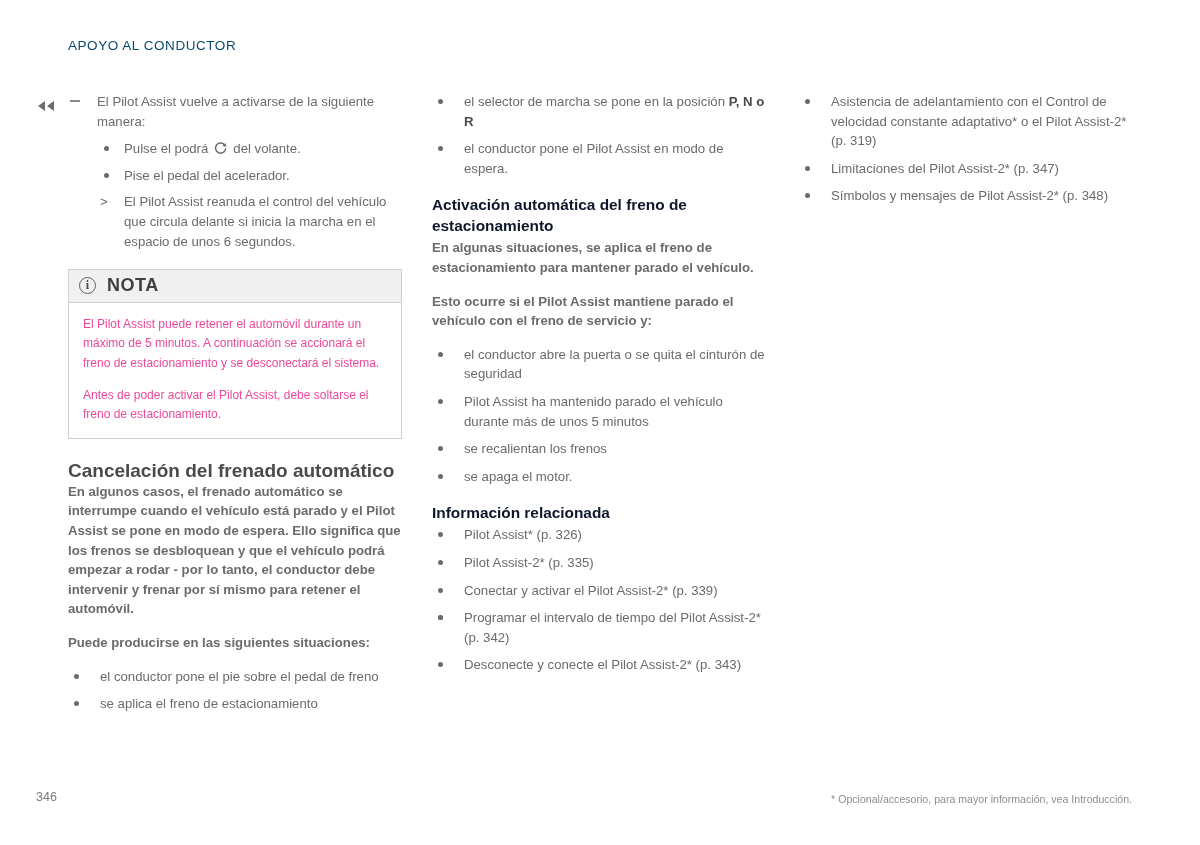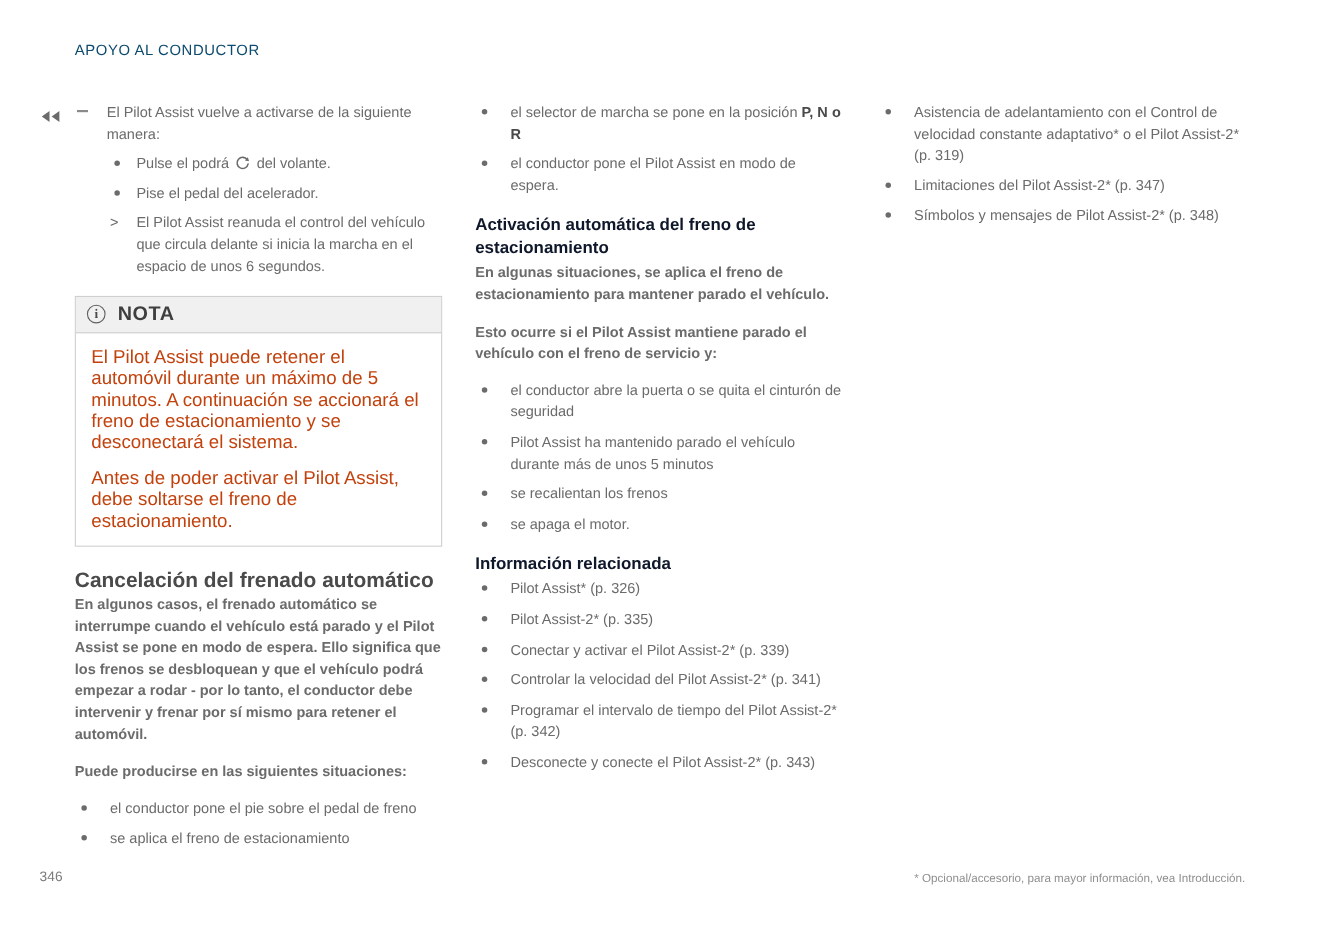--- a/index.html
+++ b/index.html
@@ -188,23 +188,23 @@
     font-size: 18px;
     font-weight: bold;
     letter-spacing: 0.5px;
     color: #3f3f3f;
   }
   .note-body {
     padding: 12px 12px 13px 14px;
   }
   .note-body p {
     margin: 0 0 13px 0;
-    font-size: 17px;
+    font-size: 12px;
     line-height: 19.4px;
-    color: #c2410c;
+    color: #ec4899;
   }
   .note-body p:last-child { margin-bottom: 0; }
 
   
   .footer-page-number {
     position: absolute;
     left: 36px;
     top: 790px;
     font-size: 12.5px;
     color: #7a7a7a;
@@ -332,21 +332,20 @@
       <li>
         <span class="bullet"></span>
         <span>Pilot Assist-2* (p. 335)</span>
       </li>
       <li>
         <span class="bullet"></span>
         <span>Conectar y activar el Pilot Assist-2* (p. 339)</span>
       </li>
       <li>
         <span class="bullet"></span>
-        <span>Controlar la velocidad del Pilot Assist-2* (p. 341)</span>
       </li>
       <li>
         <span class="bullet"></span>
         <span>Programar el intervalo de tiempo del Pilot Assist-2* (p. 342)</span>
       </li>
       <li>
         <span class="bullet"></span>
         <span>Desconecte y conecte el Pilot Assist-2* (p. 343)</span>
       </li>
     </ul>

